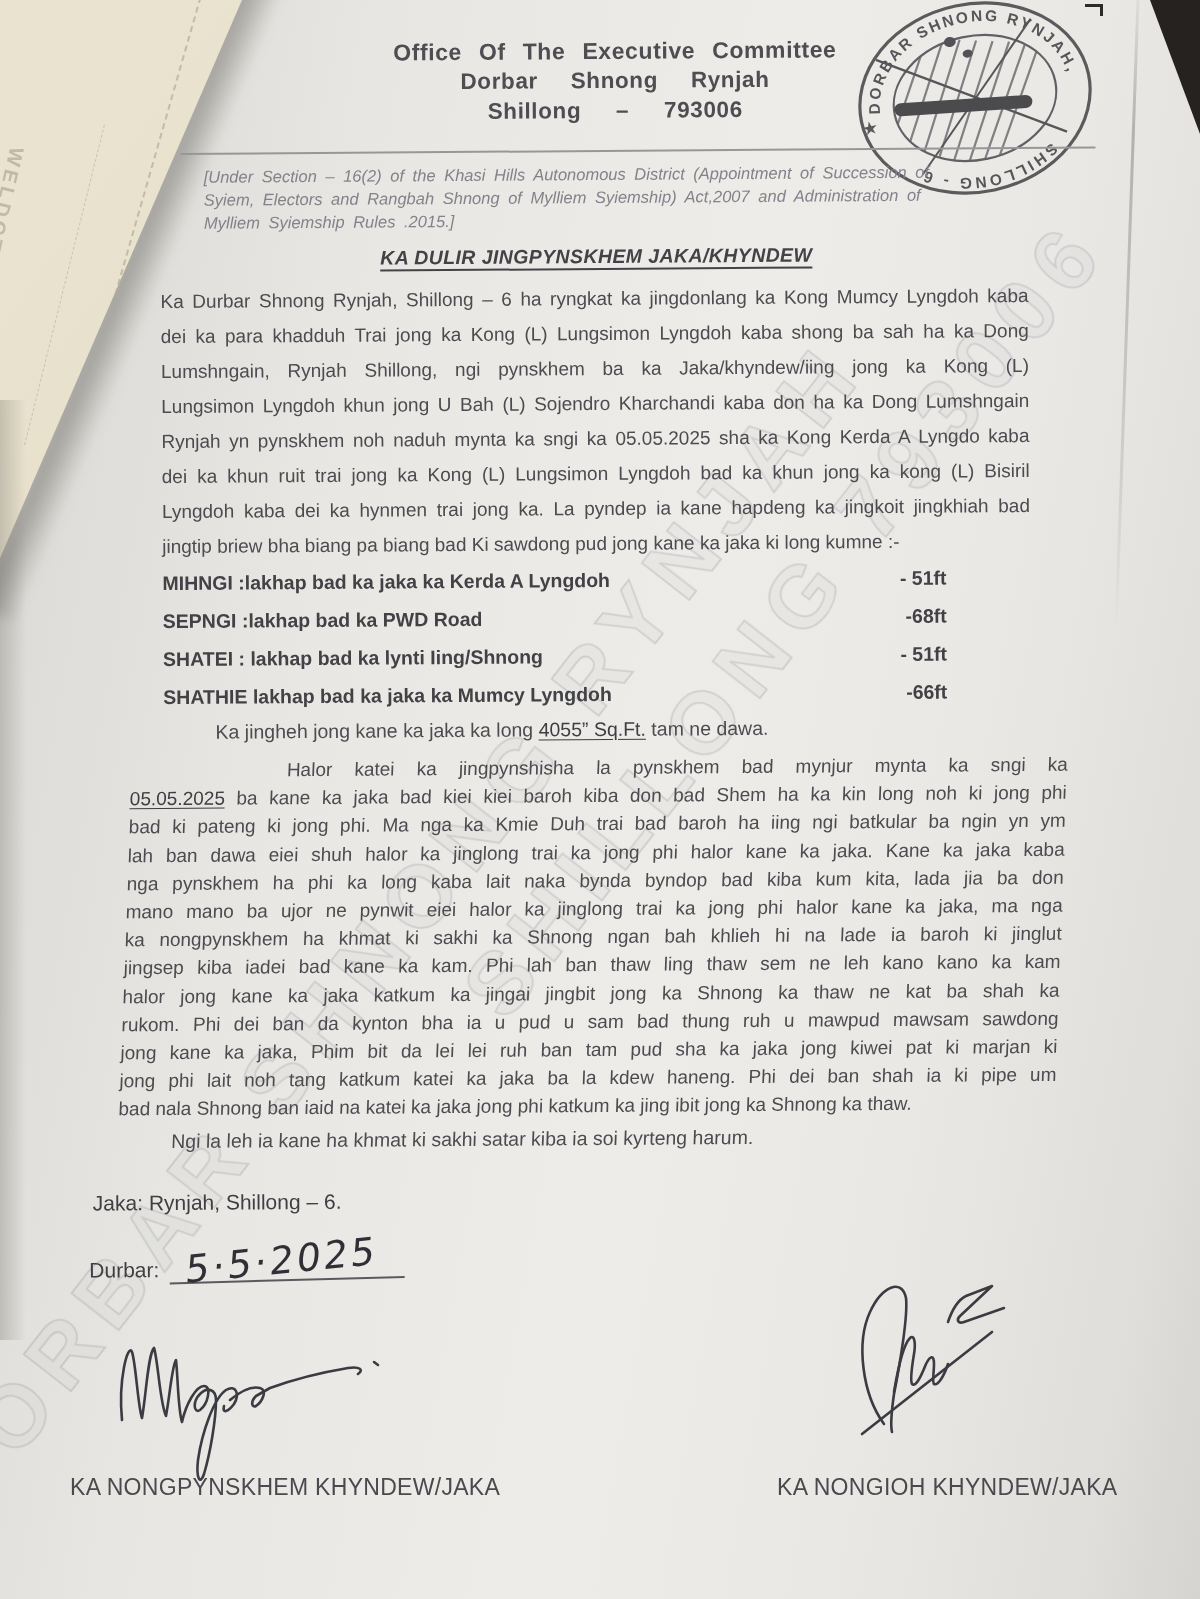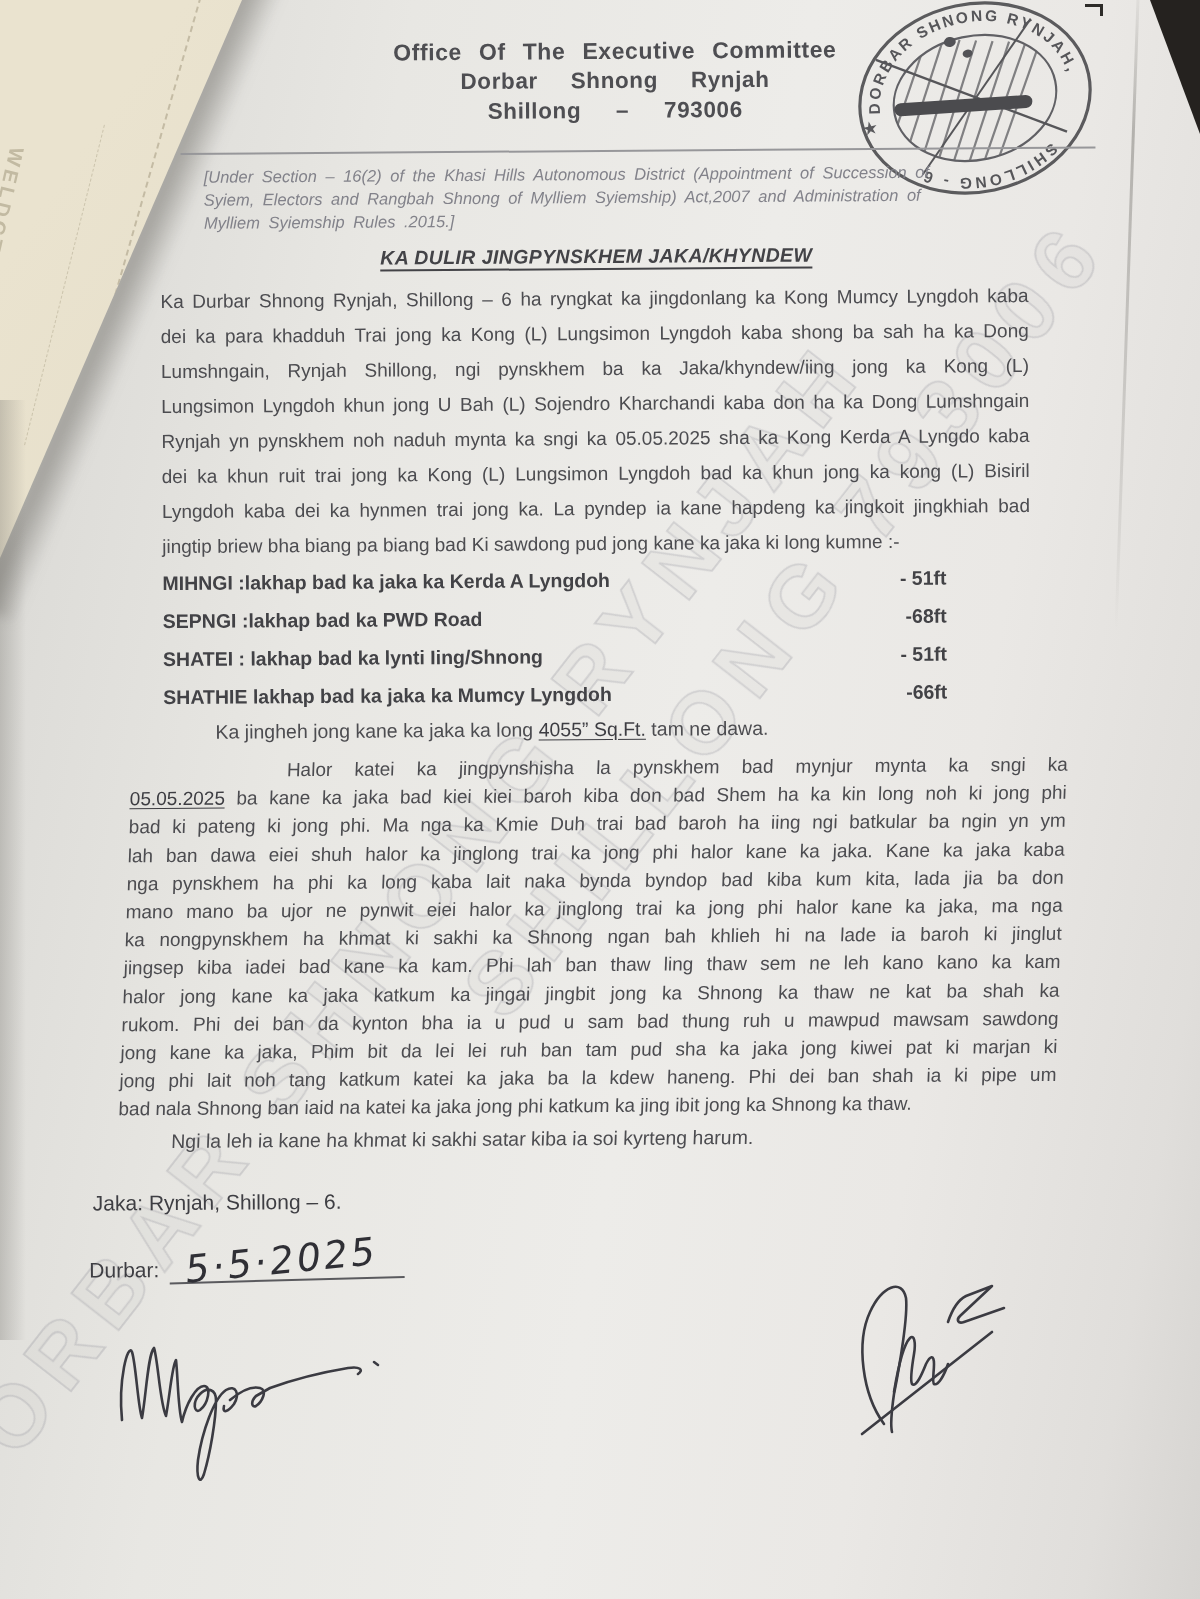--- a/index.html
+++ b/index.html
@@ -236,14 +236,16 @@
   <svg class="sig" style="left:840px;top:1272px;" width="180" height="180" viewBox="0 0 180 180">
     <path d="M44,152 C22,122 16,70 30,40 C42,14 62,6 66,26 C68,44 60,92 54,122
              C52,136 50,152 52,160"></path>
     <path d="M54,120 C58,96 64,72 70,66 C74,62 76,70 74,82 C72,94 70,108 72,112
              C76,116 82,102 86,92 C90,84 94,82 94,92 C94,100 92,110 94,112
              C98,114 104,104 108,92"></path>
     <path d="M108,50 C112,38 118,28 126,24 L152,14 L120,44 C116,48 118,52 124,50 L164,36"></path>
     <path d="M22,162 L152,60"></path>
   </svg>
 
+  <div class="sig-label lab-left">KA NONGPYNSKHEM KHYNDEW/JAKA</div>
+  <div class="sig-label lab-right">KA NONGIOH KHYNDEW/JAKA</div>
 
 </div>
 
 </body></html>

